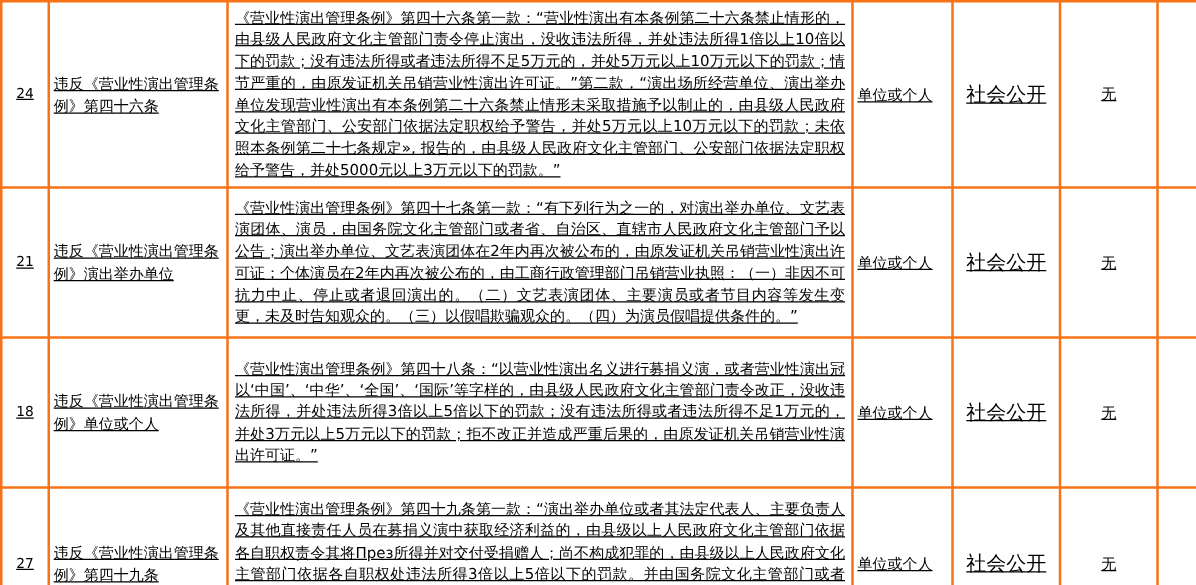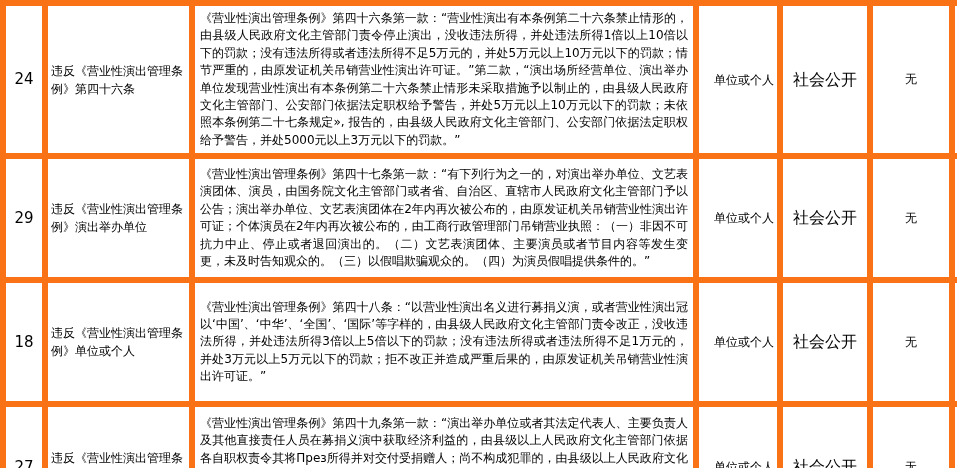--- a/index.html
+++ b/index.html
@@ -13,48 +13,49 @@
     font-family: "DejaVu Sans", "Liberation Sans", sans-serif;
     color: #000000;
     overflow: hidden;
   }
   .doc-table {
     border-collapse: collapse;
     width: 957px;
     table-layout: fixed;
   }
   .doc-table td {
-    border: 6px solid #f97316;
+    border: 2px solid #f97316;
     vertical-align: middle;
     padding: 2px 3px;
     font-size: 11.5px;
     line-height: 1.35;
+    text-decoration: underline;
   }
   td.col-no {
     width: 30px;
     text-align: center;
-    font-size: 15px;
+    font-size: 11px;
   }
   td.col-basis {
     width: 135px;
     text-align: left;
     font-size: 12px;
     line-height: 1.5;
   }
   td.col-content {
     width: 488px;
     text-align: justify;
     text-justify: inter-ideograph;
     font-size: 12px;
     line-height: 1.45;
     padding: 4px 5px;
   }
   td.col-object {
     width: 72px;
-    text-align: right;
+    text-align: left;
     font-size: 12px;
     line-height: 1.5;
   }
   td.col-disclosure {
     width: 78px;
     text-align: center;
     font-size: 16px;
   }
   td.col-remark {
     width: 70px;
@@ -79,21 +80,21 @@
     <tr class="row-24">
       <td class="col-no">24</td>
       <td class="col-basis">违反《营业性演出管理条例》第四十六条</td>
       <td class="col-content">《营业性演出管理条例》第四十六条第一款：“营业性演出有本条例第二十六条禁止情形的，由县级人民政府文化主管部门责令停止演出，没收违法所得，并处违法所得1倍以上10倍以下的罚款；没有违法所得或者违法所得不足5万元的，并处5万元以上10万元以下的罚款；情节严重的，由原发证机关吊销营业性演出许可证。”第二款，“演出场所经营单位、演出举办单位发现营业性演出有本条例第二十六条禁止情形未采取措施予以制止的，由县级人民政府文化主管部门、公安部门依据法定职权给予警告，并处5万元以上10万元以下的罚款；未依照本条例第二十七条规定», 报告的，由县级人民政府文化主管部门、公安部门依据法定职权给予警告，并处5000元以上3万元以下的罚款。”</td>
       <td class="col-object">单位或个人</td>
       <td class="col-disclosure">社会公开</td>
       <td class="col-remark">无</td>
       <td class="col-result">保留</td>
     </tr>
     <tr class="row-25">
-      <td class="col-no">29</td>
+      <td class="col-no">21</td>
       <td class="col-basis">违反《营业性演出管理条例》演出举办单位</td>
       <td class="col-content">《营业性演出管理条例》第四十七条第一款：“有下列行为之一的，对演出举办单位、文艺表演团体、演员，由国务院文化主管部门或者省、自治区、直辖市人民政府文化主管部门予以公告；演出举办单位、文艺表演团体在2年内再次被公布的，由原发证机关吊销营业性演出许可证；个体演员在2年内再次被公布的，由工商行政管理部门吊销营业执照：（一）非因不可抗力中止、停止或者退回演出的。（二）文艺表演团体、主要演员或者节目内容等发生变更，未及时告知观众的。（三）以假唱欺骗观众的。（四）为演员假唱提供条件的。”</td>
       <td class="col-object">单位或个人</td>
       <td class="col-disclosure">社会公开</td>
       <td class="col-remark">无</td>
       <td class="col-result">保留</td>
     </tr>
     <tr class="row-26">
       <td class="col-no">18</td>
       <td class="col-basis">违反《营业性演出管理条例》单位或个人</td>

